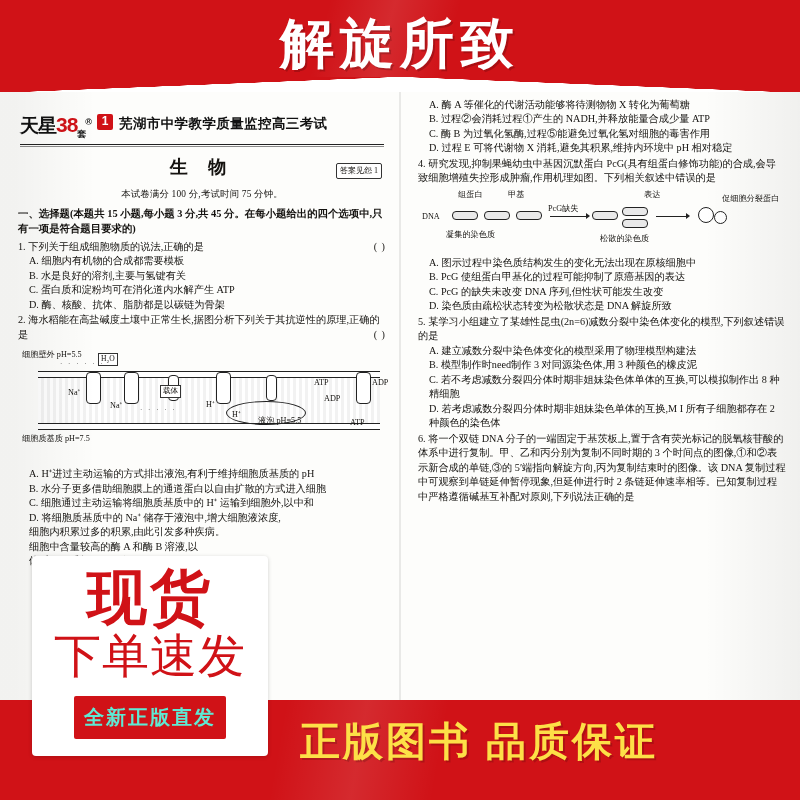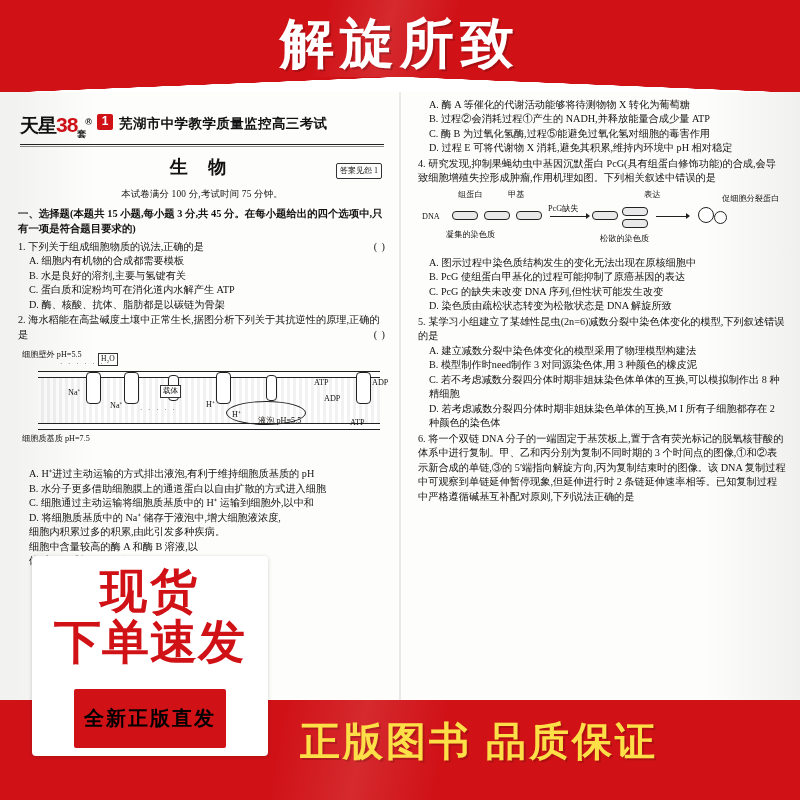--- a/index.html
+++ b/index.html
@@ -145,31 +145,31 @@
   }
   
   .badge{
     position:absolute;left:32px;top:556px;width:236px;height:200px;
     background:#ffffff;border-radius:4px;
     box-shadow:0 1px 4px rgba(0,0,0,.18);
     display:flex;flex-direction:column;align-items:center;justify-content:flex-start;
     padding-top:10px;
   }
   .badge .l1{
-    font-family:"Liberation Sans",sans-serif;font-weight:bold;font-size:47px;
+    font-family:"Liberation Sans",sans-serif;font-weight:bold;font-size:60px;
     color:#d01217;letter-spacing:3px;line-height:1.05;
   }
   .badge .l2{
-    font-family:"Liberation Sans",sans-serif;font-weight:bold;font-size:47px;
+    font-family:"Liberation Sans",sans-serif;font-weight:normal;font-size:47px;
     color:#d01217;letter-spacing:1px;line-height:1.05;margin-top:2px;
   }
   .badge .l3{
-    margin-top:22px;background:#d01217;color:#000000;
+    margin-top:16px;background:#d01217;color:#5eead4;
     font-family:"Liberation Sans",sans-serif;font-weight:bold;font-size:20px;
-    letter-spacing:2px;padding:16px 10px;border-radius:2px;
+    letter-spacing:2px;padding:8px 10px;border-radius:2px;
   }
 </style>
 </head>
 <body>
 
 <div class="top-banner">
   <div class="sheen"></div>
   <div class="top-title">解旋所致</div>
   <div class="banner-notch"></div>
 </div>

